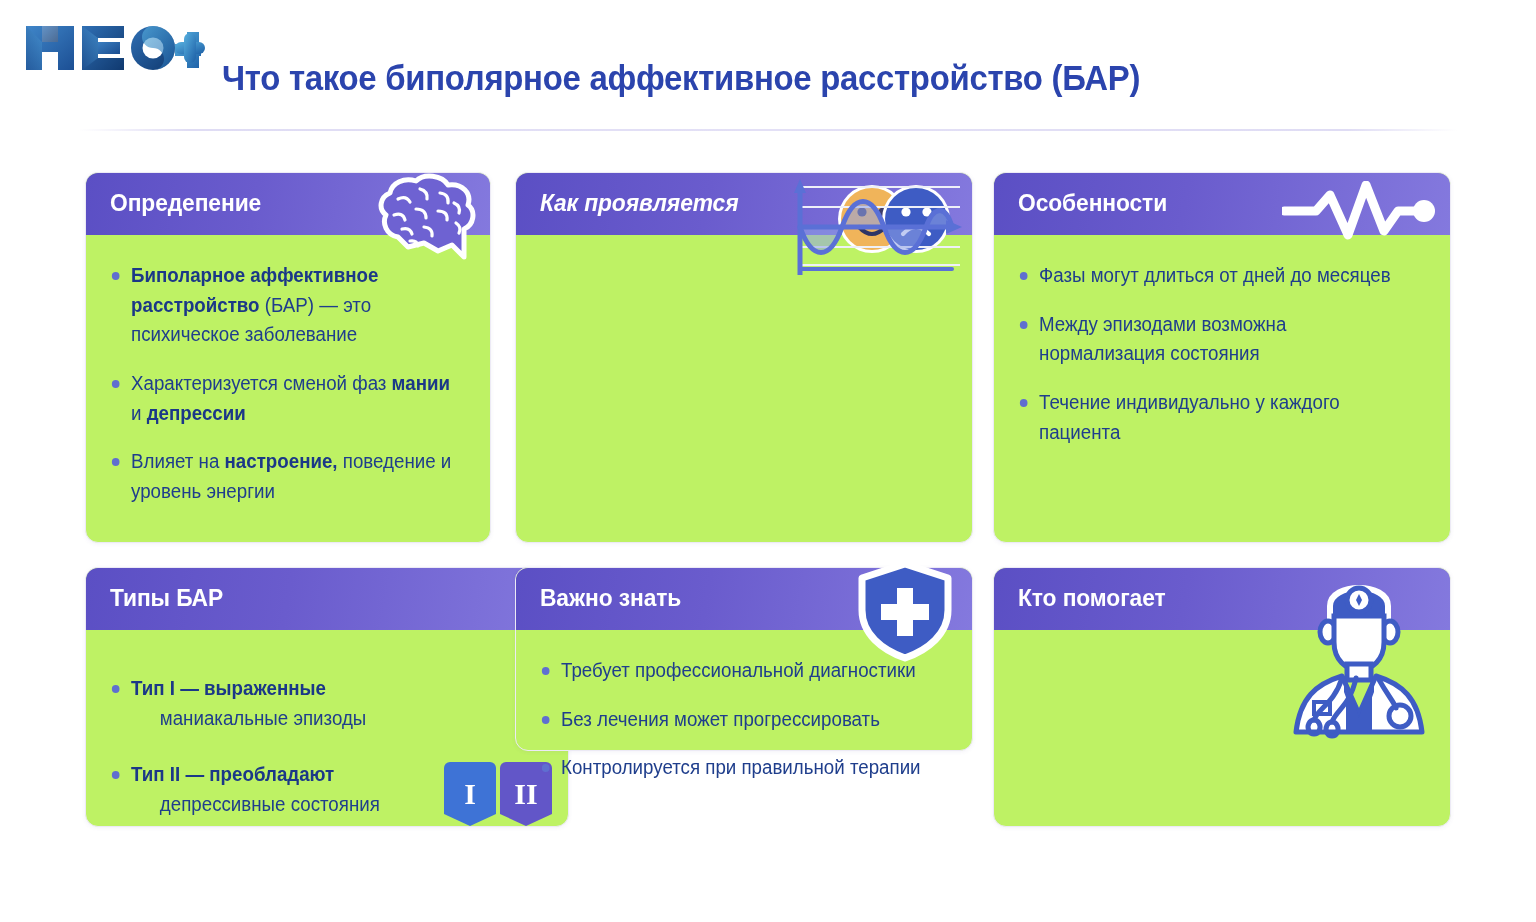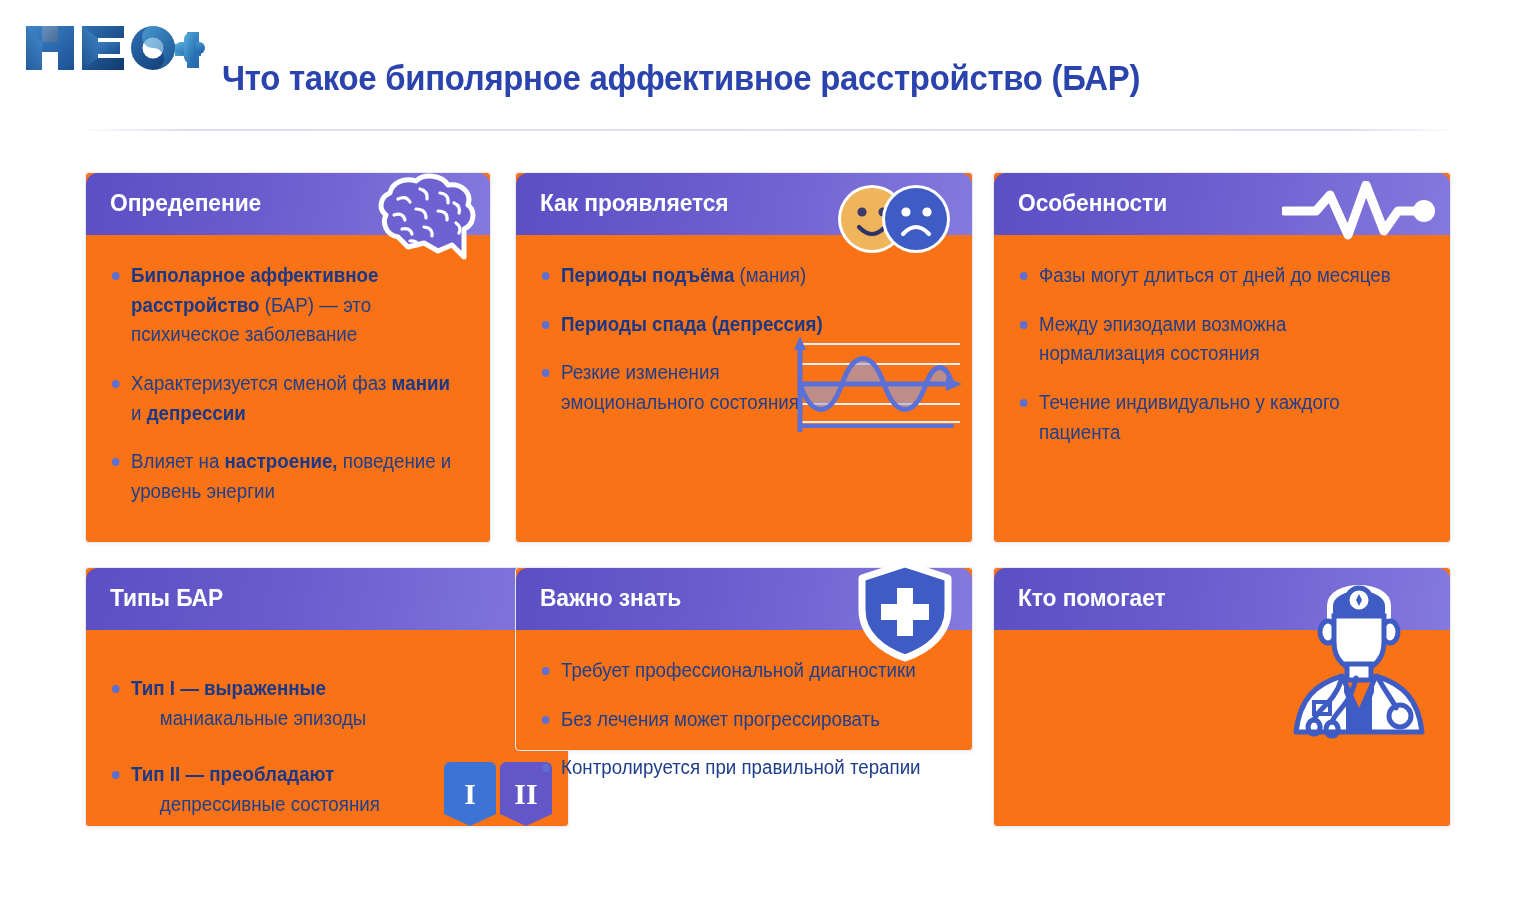--- a/index.html
+++ b/index.html
@@ -54,23 +54,23 @@
   
   .grid {
     position: absolute;
     left: 0;
     top: 172px;
     width: 1536px;
   }
 
   .card {
     position: absolute;
-    background: #f97316;
+    background: #bef264;
     border: 1px solid #eceaf5;
-    border-radius: 4px;
+    border-radius: 13px;
     box-shadow: 0 1px 4px rgba(80,70,160,0.07);
     overflow: visible;
   }
 
   .card-head {
     position: relative;
     height: 62px;
     border-radius: 12px 12px 0 0;
     background: linear-gradient(100deg, #5b4fc4 0%, #6a5ccd 42%, #8479de 100%);
     overflow: visible;
@@ -224,44 +224,39 @@
     </div>
     <div class="card-body">
       <ul class="bullets">
         <li><b>Биполарное аффективное расстройство</b> (БАР) — это психическое заболевание</li>
         <li>Характеризуется сменой фаз <b>мании</b> и <b>депрессии</b></li>
         <li>Влияет на <b>настроение,</b> поведение и уровень энергии</li>
       </ul>
     </div>
   </div>
 
-  <div class="card" style="left:515px; top:0px; width:458px; height:371px;">
+  <div class="card" style="left:515px; top:0px; width:458px; height:371px;font-style:italic;">
     <div class="card-head">
       <div class="card-head-title">Как проявляется</div>
       <div class="head-icon" style="right:18px; top:10px; width:124px; height:72px;">
         <svg width="124" height="72" viewBox="0 0 124 72">
           <circle cx="42" cy="36" r="34" fill="#ffffff"></circle>
           <circle cx="42" cy="36" r="31" fill="#F0B45A"></circle>
           <circle cx="32" cy="29" r="4.6" fill="#3b3b6b"></circle>
           <circle cx="53" cy="29" r="4.6" fill="#3b3b6b"></circle>
           <path d="M29 44 q13 14 26 0" stroke="#2e3566" stroke-width="4.2" fill="none" stroke-linecap="round"></path>
           <circle cx="86" cy="36" r="34" fill="#ffffff"></circle>
           <circle cx="86" cy="36" r="31" fill="#3E5CC4"></circle>
           <circle cx="76" cy="29" r="4.6" fill="#ffffff"></circle>
           <circle cx="97" cy="29" r="4.6" fill="#ffffff"></circle>
           <path d="M73 51 q13 -14 26 0" stroke="#ffffff" stroke-width="4.2" fill="none" stroke-linecap="round"></path>
         </svg>
       </div>
     </div>
     <div class="card-body">
-      <ul class="bullets" style="width:300px;">
-        <li><b>Периоды подъёма</b> (мания)</li>
-        <li><b>Периоды спада (депрессия)</b></li>
-        <li>Резкие изменения эмоционального состояния</li>
-      </ul>
       <div class="wave-chart">
         <svg width="190" height="100" viewBox="0 0 190 100">
           <g stroke="#eef0f8" stroke-width="2">
             <line x1="26" y1="12" x2="186" y2="12"></line>
             <line x1="26" y1="32" x2="186" y2="32"></line>
             <line x1="26" y1="72" x2="186" y2="72"></line>
             <line x1="26" y1="90" x2="186" y2="90"></line>
           </g>
           <path d="M26 52 C38 86 56 86 68 52 C80 18 98 18 110 52 C122 86 140 86 152 52 C160 30 172 30 178 52 L178 52 L26 52 Z" fill="#8fa3e8" opacity="0.55"></path>
           <path d="M26 52 C38 86 56 86 68 52 C80 18 98 18 110 52 C122 86 140 86 152 52 C160 30 172 30 178 52" fill="none" stroke="#5a70d6" stroke-width="5" stroke-linecap="round"></path>

